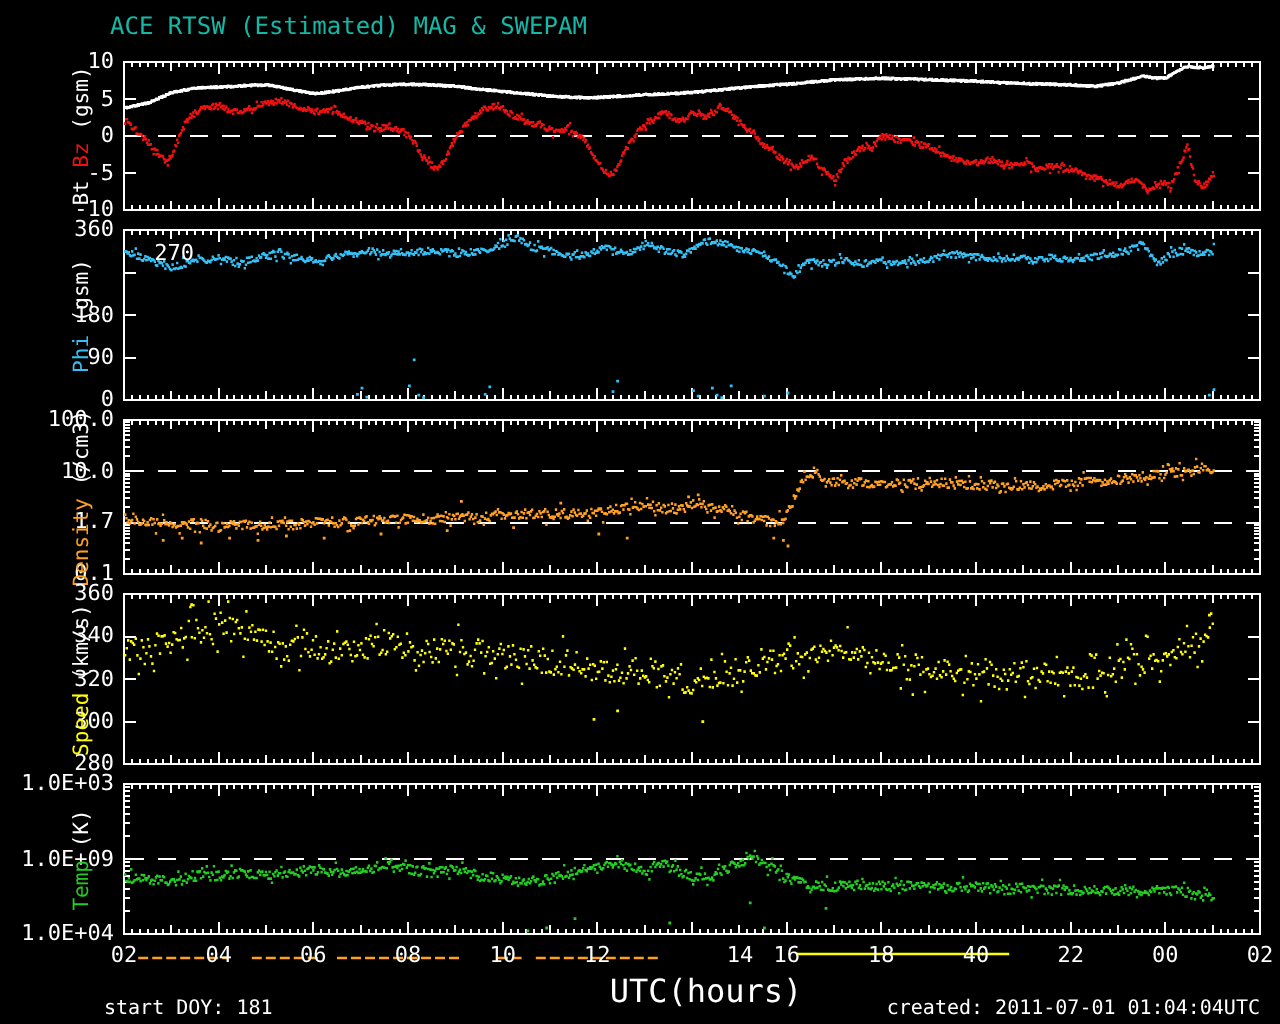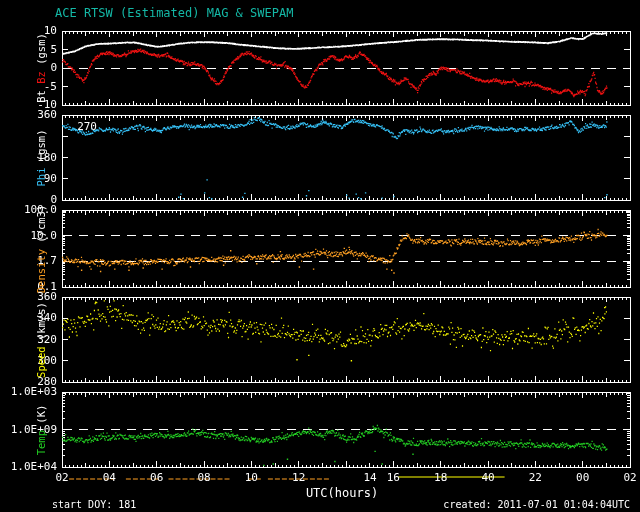--- a/index.html
+++ b/index.html
@@ -6,22 +6,22 @@
   #screen{position:relative;width:640px;height:512px;background:#000;overflow:hidden;
           font-family:"DejaVu Sans Mono",monospace;}
   #plot{position:absolute;left:0;top:0;}
   .title-left{position:absolute;left:55px;top:6px;font-size:12px;color:#14b8a6;white-space:pre;}
   .title-right{position:absolute;right:10px;top:6px;font-size:12px;color:#fff;white-space:pre;}
   .ylab{position:absolute;left:0;width:57px;text-align:right;font-size:11px;color:#fff;
         height:12px;line-height:12px;}
   .xlab{position:absolute;top:471px;width:24px;text-align:center;font-size:11px;color:#fff;}
   .rot{position:absolute;left:41px;transform:translate(-50%,-50%) rotate(-90deg);
        font-size:10.5px;white-space:pre;color:#fff;}
-  .xaxis-title{position:absolute;left:292px;top:486px;width:100px;text-align:center;
-       font-size:12px;color:#fff;}
+  .xaxis-title{position:absolute;left:303px;top:486px;width:100px;text-align:center;
+       font-size:16px;color:#fff;}
   .footer{position:absolute;top:499px;left:0;width:640px;height:12px;font-size:10px;color:#fff;}
   .footer .start{position:absolute;left:52px;}
   .footer .caution-group{position:absolute;left:140px;white-space:pre;}
   .footer .caution-group span{margin-right:7px;}
   .footer .created{position:absolute;right:10px;}
   .yellow{color:#ffff00;}
   .orange{color:#ffa022;}
 </style>
 </head>
 <body>

